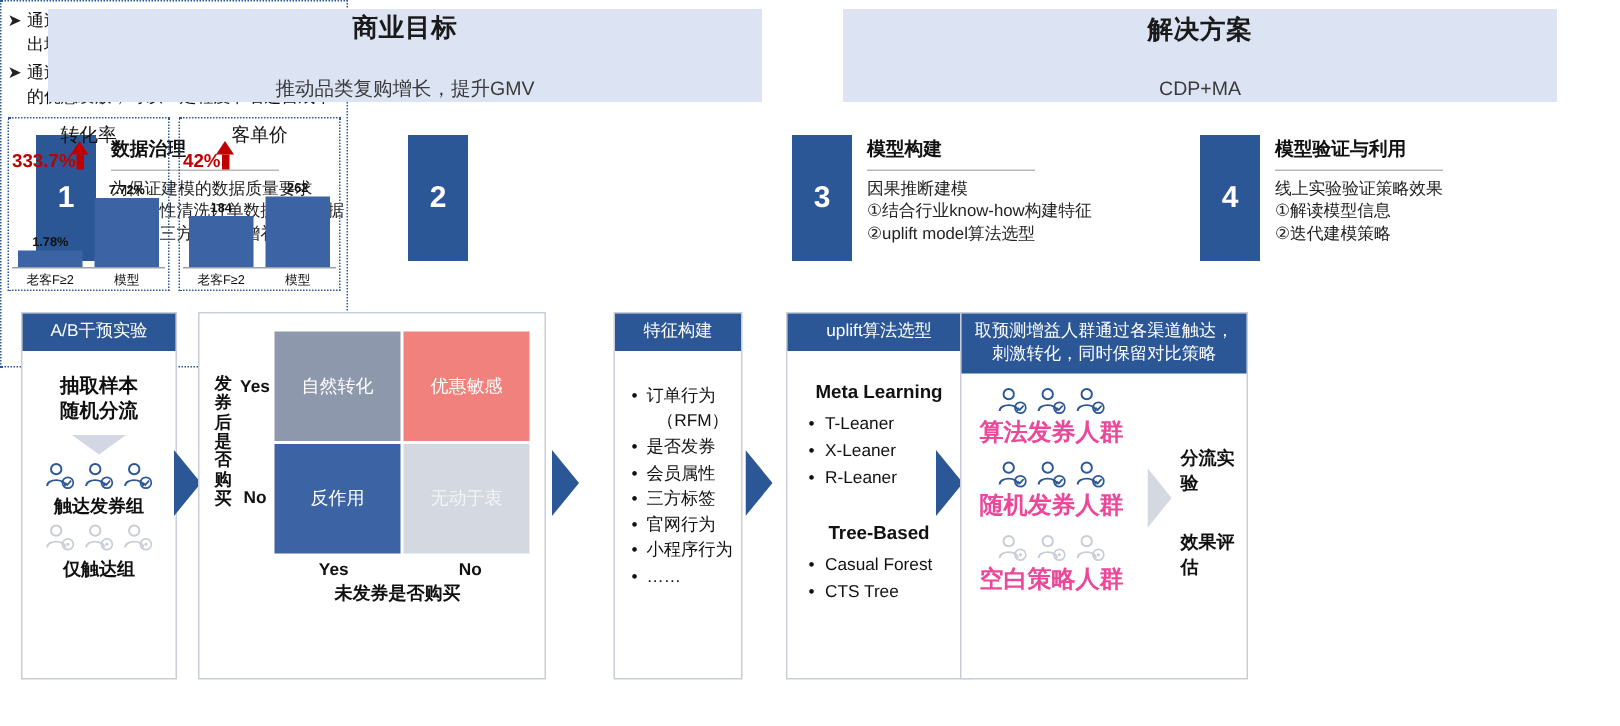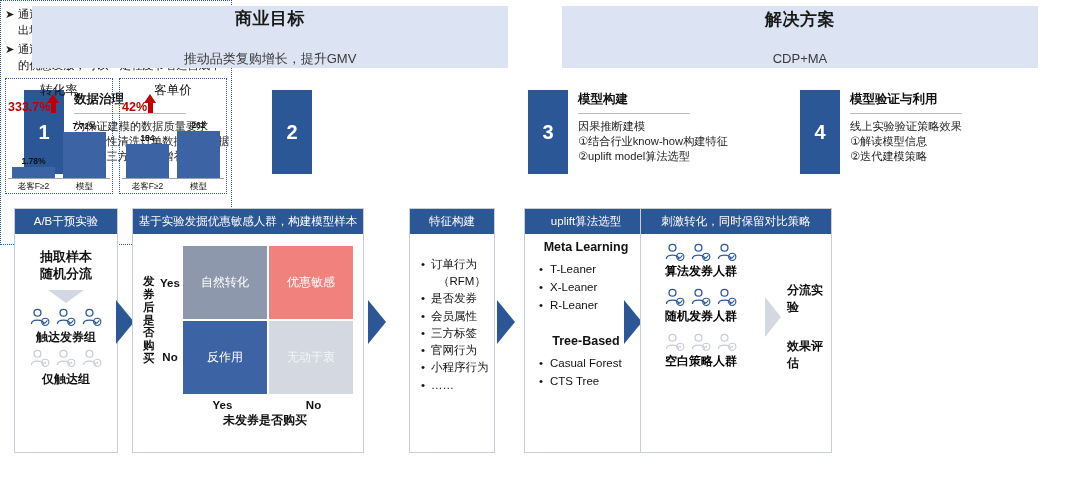--- a/index.html
+++ b/index.html
@@ -81,34 +81,34 @@
 
   
   .p-ft { left: 409px; width: 86px; height: 245px; }
   .bullets { list-style: none; margin-top: 16px; padding-left: 7px; }
   .bullets li { font-size: 11.5px; color: #111; line-height: 1.5; display: flex; }
   .bullets li .dot { flex: 0 0 10px; }
   .sub-ind { padding-left: 17px; font-size: 11.5px; color: #111; line-height: 1.5; }
 
   
   .p-up { left: 524px; width: 124px; height: 245px; }
-  .up-h { font-size: 12.5px; font-weight: bold; color: #111; text-align: center; }
+  .up-h { font-size: 12.5px; font-weight: bold; color: #111; text-align: center; margin-top: 14px; }
   .up-h.second { margin-top: 20px; }
   .up-list { list-style: none; margin-top: 7px; padding-left: 10px; }
   .up-list li { font-size: 11.5px; color: #111; line-height: 1.55; display: flex; }
   .up-list li .dot { flex: 0 0 11px; }
 
   
   .p-au { left: 640px; width: 192px; height: 245px; }
   .au-inner { display: flex; padding-top: 6px; }
   .au-left { width: 120px; }
   .au-arrow { width: 26px; display: flex; align-items: center; justify-content: center; }
   .au-right { flex: 1; padding-top: 42px; }
   .au-right div { font-size: 12px; font-weight: bold; color: #111; margin-bottom: 22px; }
-  .au-lbl { text-align: center; font-size: 12px; font-weight: bold; color: #000000; margin-top: 1px; }
+  .au-lbl { text-align: center; font-size: 16px; font-weight: bold; color: #ec4899; margin-top: 1px; }
 
   
   .p-rs { left: 840px; width: 232px; height: 245px;
     border: 1.6px dotted #2b5797; background: #fff; padding: 5px 4px 4px 4px; }
   .rs-list { list-style: none; }
   .rs-list li { display: flex; font-size: 11.3px; color: #111; line-height: 1.42; margin-bottom: 3px; }
   .rs-list li .arw { flex: 0 0 13px; color: #222; }
   .rs-charts { display: flex; gap: 6px; margin-top: 5px; }
   .chartbox { flex: 1; border: 1.4px dotted #2b5797; padding: 3px 2px 2px 2px; height: 116px; position: relative; }
   .ch-title { text-align: center; font-size: 12.5px; font-weight: normal; color: #111; }
@@ -239,21 +239,20 @@
     </div>
   </div>
 
   <div class="chev" style="left:116px; top:300px;">
     <svg width="20" height="44" viewBox="0 0 20 44">
         <path d="M0 0 L18 22 L0 44 Z" fill="#2b5797"></path>
       </svg>
   </div>
 
   <div class="panel p-mx">
-    <div class="panel-hd">基于实验发掘优惠敏感人群，构建模型样本</div>
     <div class="panel-bd">
       <div class="mx-wrap">
         <div class="mx-ylab">
           <span>发券后是否购买</span>
         </div>
         <div class="mx-ytick">
           <div>Yes</div>
           <div>No</div>
         </div>
         <div class="mx-grid">
@@ -355,20 +354,21 @@
   </div>
 
   <div class="chev" style="left:624px; top:300px;">
     <svg width="20" height="44" viewBox="0 0 20 44">
         <path d="M0 0 L18 22 L0 44 Z" fill="#2b5797"></path>
       </svg>
   </div>
 
   <div class="panel p-au">
     <div class="panel-hd">
+      <div>取预测增益人群通过各渠道触达，</div>
       <div>刺激转化，同时保留对比策略</div>
     </div>
     <div class="au-inner">
       <div class="au-left">
         <div class="icon-row">
           <svg width="21" height="19" viewBox="0 0 24 22">
             <circle cx="8.5" cy="5.5" r="4" fill="none" stroke="#2b5797" stroke-width="1.5"></circle>
             <path d="M1.5 18.5 C1.5 12.5 15.5 12.5 15.5 18.5" fill="none" stroke="#2b5797" stroke-width="1.5"></path>
             <circle cx="17.5" cy="16" r="4.2" fill="none" stroke="#2b5797" stroke-width="1.3"></circle>
             <path d="M15.4 16 l1.6 1.7 l3 -3.3" fill="none" stroke="#2b5797" stroke-width="1.3"></path>

